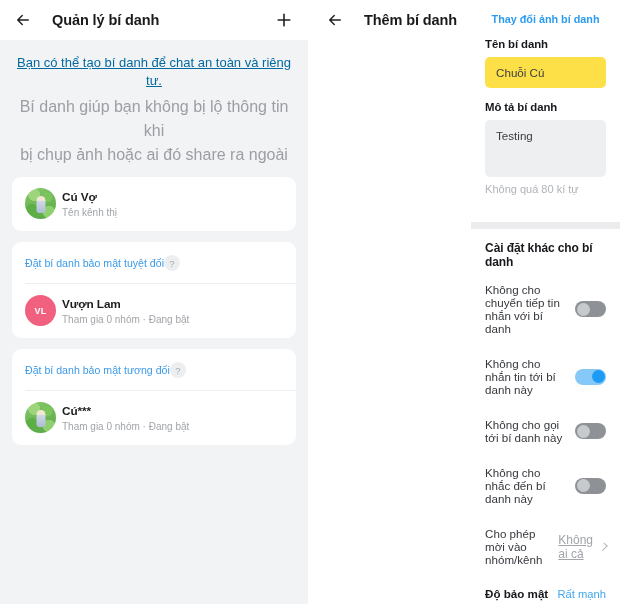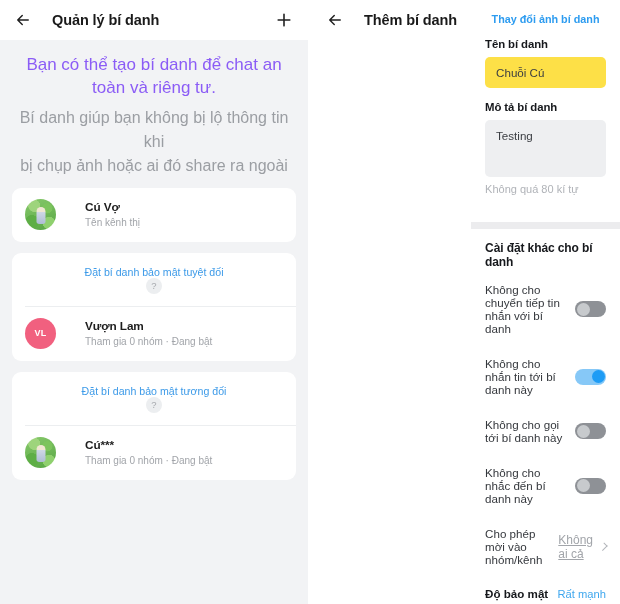--- a/index.html
+++ b/index.html
@@ -47,56 +47,56 @@
     transform: translateY(-50%);
     width: 20px; height: 20px;
     display: flex; align-items: center; justify-content: center;
   }
 
   .intro {
     padding: 14px 14px 10px 14px;
     text-align: center;
   }
   .intro-title {
-    font-size: 17px; color: #8b5cf6; font-weight: 400;
+    font-size: 13px; color: #0369a1; font-weight: 400;
     line-height: 1.35;
+    text-decoration: underline;
   }
   .intro-sub {
     font-size: 16px; color: #9b9ea3; line-height: 1.5;
     margin-top: 6px;
   }
 
   .card {
     background: #ffffff;
     border-radius: 9px;
     margin: 0 12px 11px 12px;
     overflow: hidden;
   }
   .card-link-row {
     display: flex; align-items: center; justify-content: flex-start;
     padding: 13px 13px 12px 13px;
-    flex-direction: column;
   }
   .card-link {
     font-size: 10.6px; color: #3c9ae8; font-weight: 400;
   }
   .help-badge {
     width: 16px; height: 16px; border-radius: 50%;
     background: #eceef0; color: #a6a9ae;
     font-size: 9.5px; display: flex; align-items: center; justify-content: center;
     flex: 0 0 auto;
   }
   .divider-in-card {
     height: 1px; background: #eceef0; margin-left: 13px;
   }
 
   .alias-row {
     display: flex; align-items: center;
     padding: 11px 13px 12px 13px;
-    gap: 29px;
+    gap: 6px;
   }
   .avatar {
     width: 31px; height: 31px; border-radius: 50%;
     flex: 0 0 auto; overflow: hidden;
     display: flex; align-items: center; justify-content: center;
     font-size: 9px; color: #ffffff; font-weight: 600; letter-spacing: 0.3px;
   }
   .avatar-photo {
     background:
       radial-gradient(circle at 30% 22%, #9ed47c 0 18%, transparent 19%),

